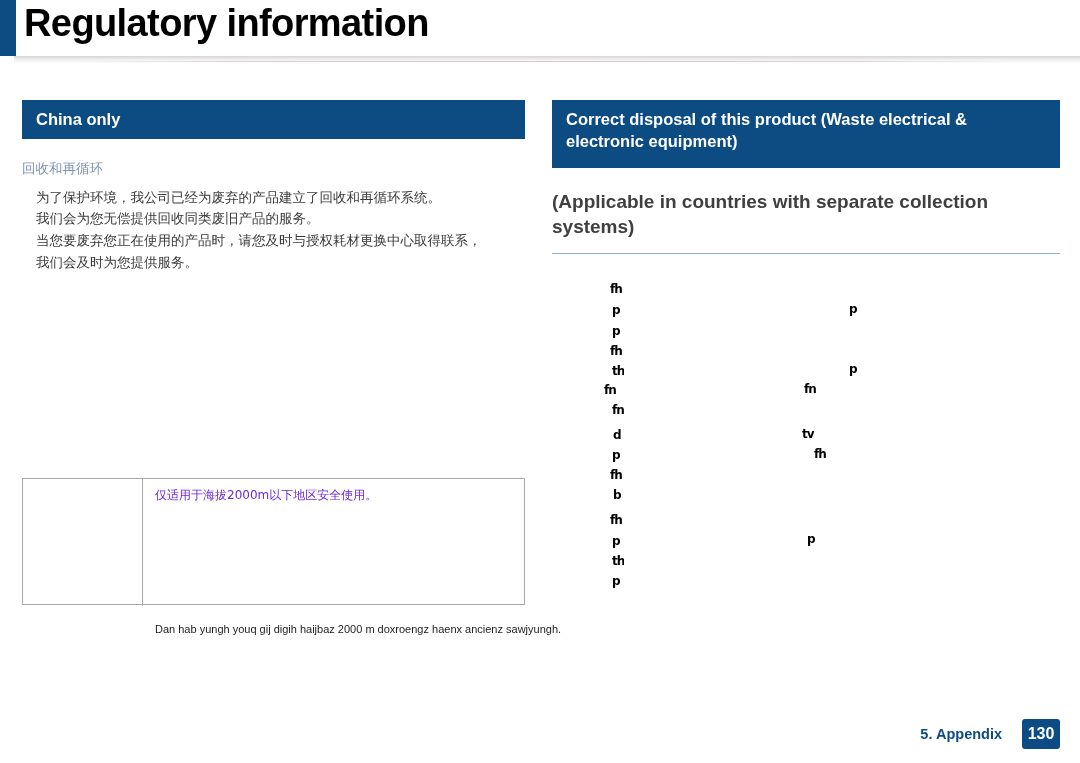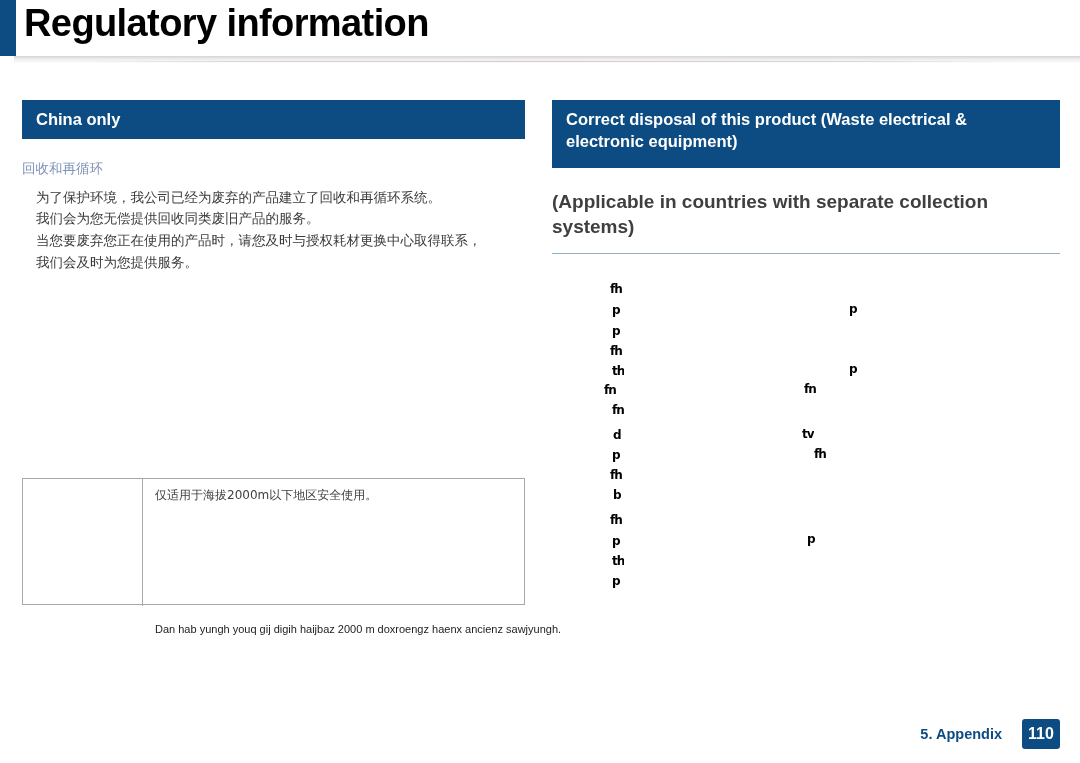--- a/index.html
+++ b/index.html
@@ -137,21 +137,21 @@
     top: 0;
     width: 1px;
     height: 127px;
     background: #a8a8a8;
   }
   .altitude-cn {
     position: absolute;
     left: 132px;
     top: 8px;
     font-size: 12px;
-    color: #404040;
+    color: #6d28d9;
     font-family: "DejaVu Sans", "Liberation Sans", sans-serif;
     white-space: nowrap;
   }
   .altitude-zh {
     position: absolute;
     left: 132px;
     top: 103px;
     font-size: 11px;
     color: #1c1c1c;
     font-family: "Liberation Sans", sans-serif;
@@ -281,14 +281,14 @@
   <span class="glyph" style="left:297px; top:28px;  height:13px;">p</span>
   <span class="glyph" style="left:297px; top:88px;  height:13px;">p</span>
   <span class="glyph" style="left:252px; top:108px; height:13px;">fn</span>
   <span class="glyph" style="left:250px; top:153px; height:13px;text-align:center;">tv</span>
   <span class="glyph" style="left:262px; top:173px; height:13px;">fh</span>
   <span class="glyph" style="left:255px; top:258px; height:13px;">p</span>
 </div>
 
 <div class="footer">
   <span class="footer-label">5. Appendix</span>
-  <span class="page-badge">110</span>
+  <span class="page-badge">130</span>
 </div>
 
 </body></html>

